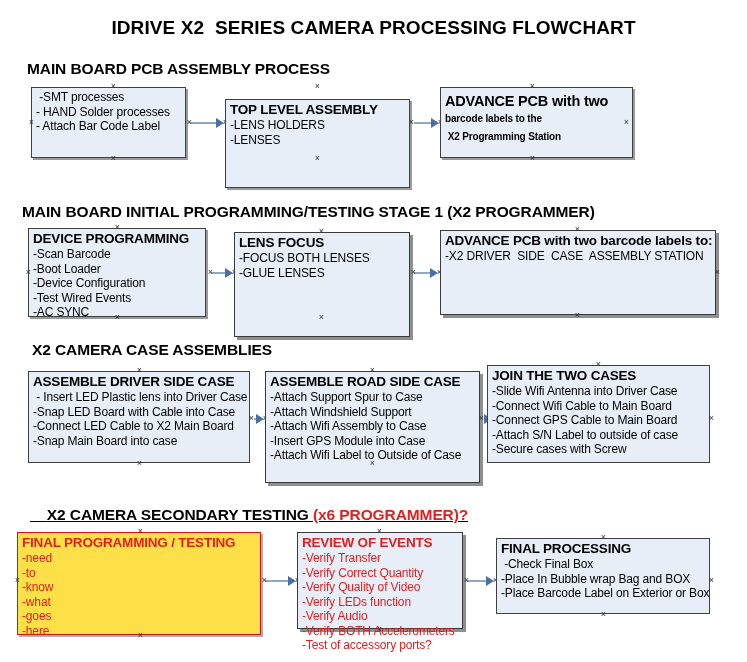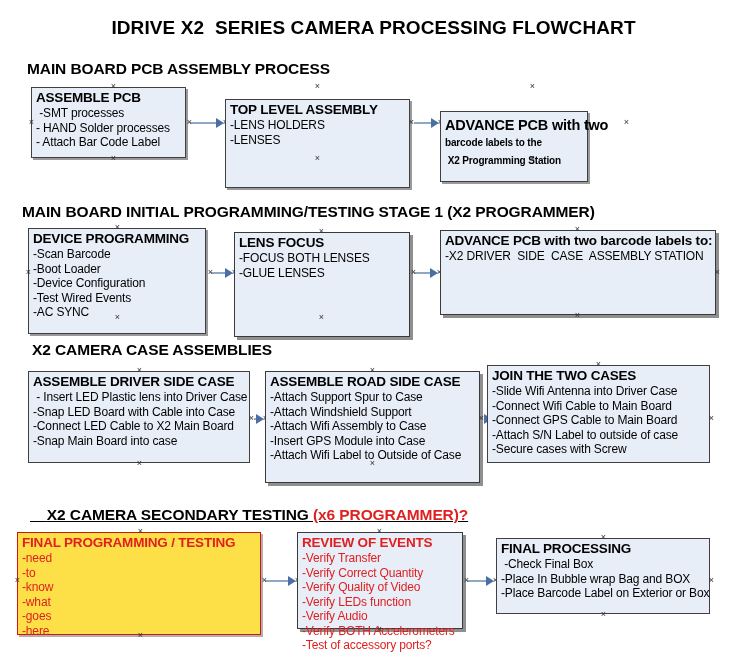--- a/index.html
+++ b/index.html
@@ -120,21 +120,20 @@
 </head>
 <body>
 
 <div id="canvas">
 
   <div class="doc-title">IDRIVE X2  SERIES CAMERA PROCESSING FLOWCHART</div>
 
   <div class="section-title" style="left:27px; top:60px;">MAIN BOARD PCB ASSEMBLY PROCESS</div>
 
   <div class="pbox shadow" style="left:31px; top:87px; width:155px; height:71px;">
-    <div class="bhead">ASSEMBLE PCB</div>
     <div class="bline"> -SMT processes</div>
     <div class="bline">- HAND Solder processes</div>
     <div class="bline">- Attach Bar Code Label</div>
   </div>
   <div class="handle" style="left:110px; top:83px;"></div>
   <div class="handle" style="left:110px; top:155px;"></div>
   <div class="handle" style="left:28px; top:119px;"></div>
 
   <div class="conn" style="left:190px; top:122px; width:30px;"></div>
   <div class="arrowhead" style="left:216px; top:118px;"></div>
@@ -147,32 +146,32 @@
     <div class="bline">-LENSES</div>
   </div>
   <div class="handle" style="left:314px; top:83px;"></div>
   <div class="handle" style="left:314px; top:155px;"></div>
 
   <div class="conn" style="left:414px; top:122px; width:22px;"></div>
   <div class="arrowhead" style="left:431px; top:118px;"></div>
   <div class="handle" style="left:408px; top:119px;"></div>
   <div class="handle" style="left:437px; top:119px;"></div>
 
-  <div class="pbox shadow" style="left:440px; top:87px; width:148px; height:71px; padding-top:4px;margin-top:24px;">
+  <div class="pbox shadow" style="left:440px; top:87px; width:193px; height:71px; padding-top:4px;">
     <div class="bhead big">ADVANCE PCB with two</div>
     <div class="bline big">barcode labels to the</div>
     <div class="bline big"> X2 Programming Station</div>
   </div>
   <div class="handle" style="left:529px; top:83px;"></div>
   <div class="handle" style="left:529px; top:155px;"></div>
   <div class="handle" style="left:623px; top:119px;"></div>
 
   <div class="section-title" style="left:22px; top:203px;">MAIN BOARD INITIAL PROGRAMMING/TESTING STAGE 1 (X2 PROGRAMMER)</div>
 
-  <div class="pbox shadow" style="left:28px; top:228px; width:178px; height:106px;">
+  <div class="pbox shadow" style="left:28px; top:228px; width:178px; height:89px;">
     <div class="bhead">DEVICE PROGRAMMING</div>
     <div class="bline">-Scan Barcode</div>
     <div class="bline">-Boot Loader</div>
     <div class="bline">-Device Configuration</div>
     <div class="bline">-Test Wired Events</div>
     <div class="bline">-AC SYNC</div>
   </div>
   <div class="handle" style="left:114px; top:224px;"></div>
   <div class="handle" style="left:114px; top:314px;"></div>
   <div class="handle" style="left:25px; top:269px;"></div>

